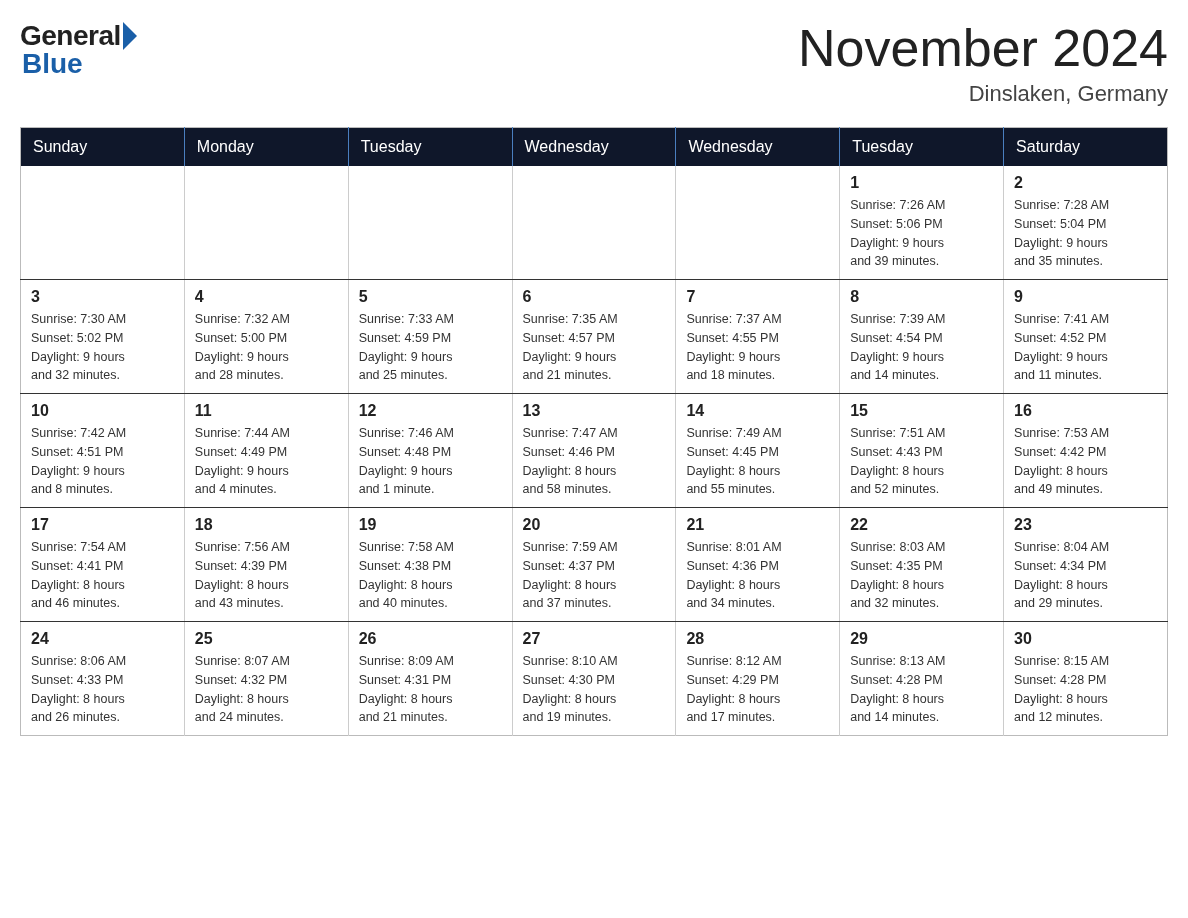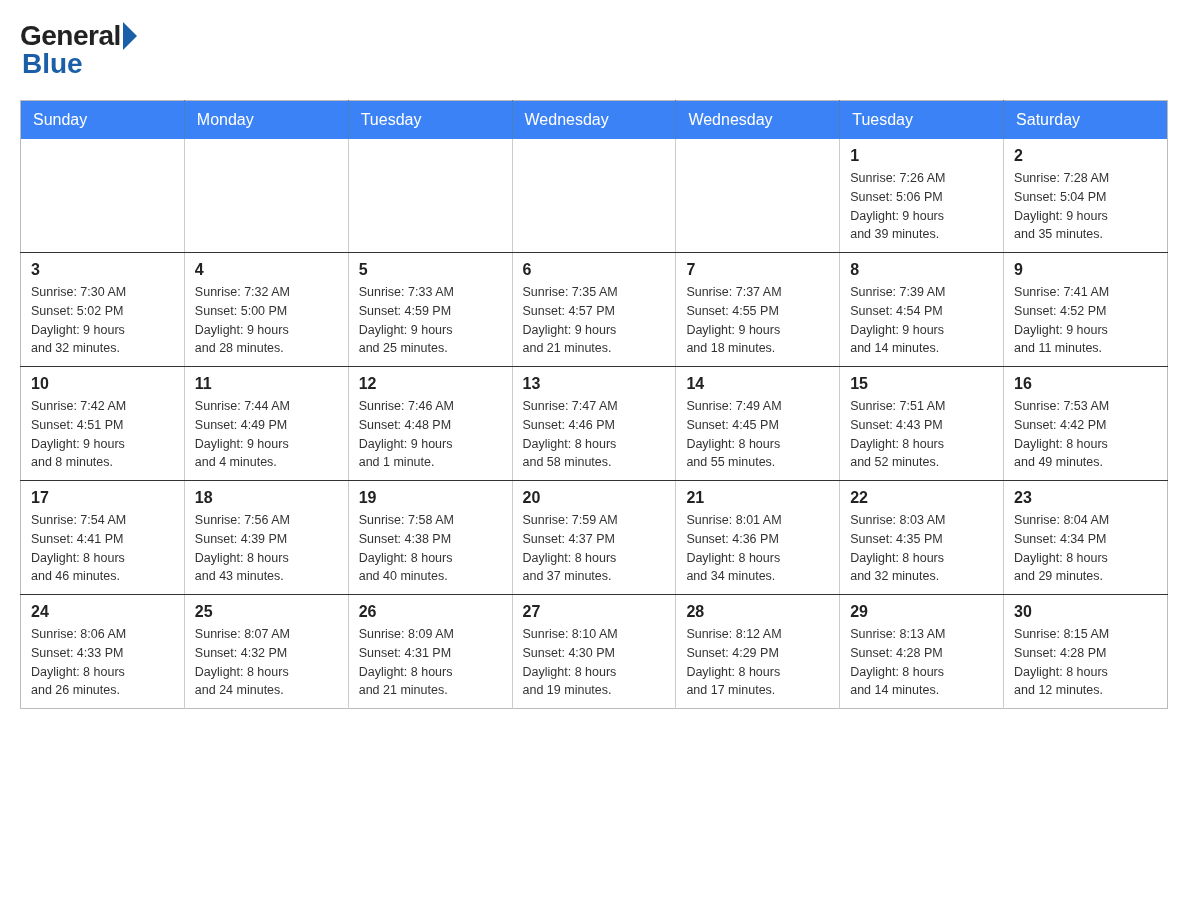--- a/index.html
+++ b/index.html
@@ -59,21 +59,21 @@
       font-size: 22px;
       color: #444;
       margin-top: 4px;
     }
     .calendar {
       width: 100%;
       border-collapse: collapse;
       border: 1px solid #bbb;
     }
     .calendar th {
-      background-color: #3b82f6;
+      background-color: #0f172a;
       color: #fff;
       text-align: left;
       padding: 10px 12px;
       font-size: 16px;
       font-weight: normal;
       border-right: 1px solid #4a7fc0;
     }
     .calendar th:last-child {
       border-right: none;
     }
@@ -109,20 +109,24 @@
 </head>
 <body>
 
 <div class="header">
   <div class="logo">
     <div class="logo-top">
       <span class="logo-general">General</span>
       <div class="logo-arrow"></div>
     </div>
     <span class="logo-blue">Blue</span>
+  </div>
+  <div class="title-block">
+    <div class="calendar-title">November 2024</div>
+    <div class="calendar-subtitle">Dinslaken, Germany</div>
   </div>
 </div>
 
 <table class="calendar">
   <thead>
     <tr>
     <th>Sunday</th>
         <th>Monday</th>
         <th>Tuesday</th>
         <th>Wednesday</th>

